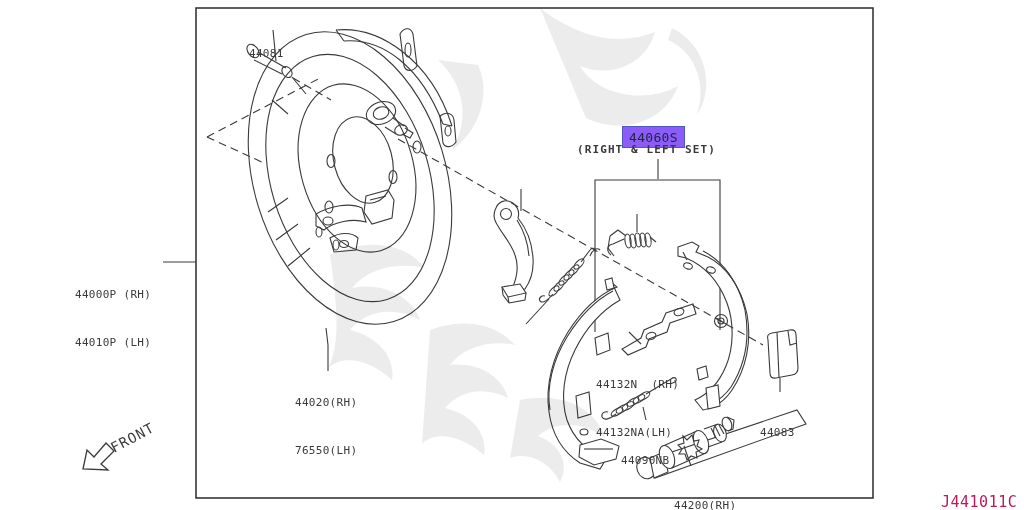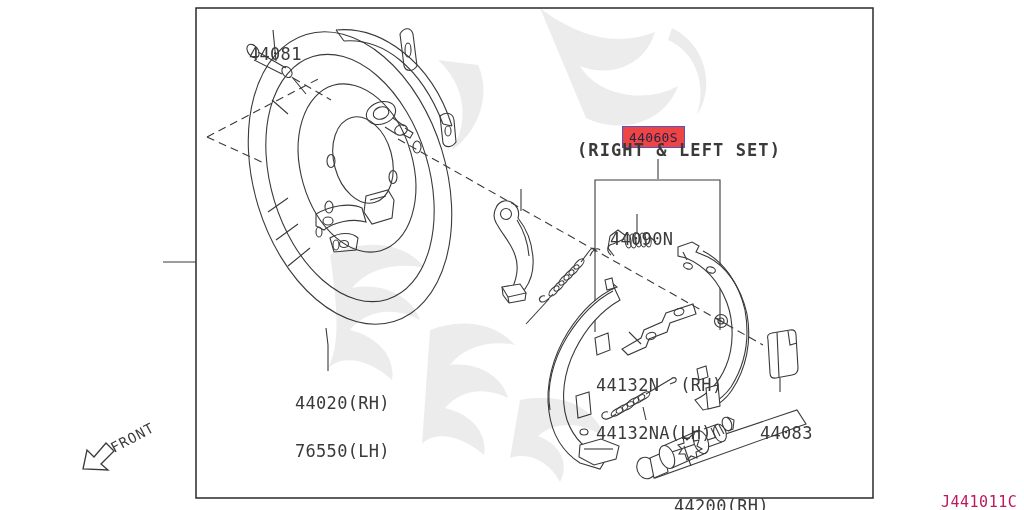--- a/index.html
+++ b/index.html
@@ -1,24 +1,24 @@
 <!DOCTYPE html>
 <html><head>
 <meta charset="utf-8">
 <style>
   html,body{margin:0;padding:0;background:#fff;}
   #stage{position:relative;width:1024px;height:510px;background:#fff;overflow:hidden;
          font-family:"DejaVu Sans Mono","Liberation Mono",monospace;}
   svg{position:absolute;left:0;top:0;}
-  .lbl{position:absolute;font-size:17px;line-height:16px;color:#3a3a3a;
+  .lbl{position:absolute;font-size:11px;line-height:16px;color:#3a3a3a;
        letter-spacing:.3px;white-space:pre;}
   .lbl div{pointer-events:auto;}
   #shoe-set-note{letter-spacing:1.1px;font-weight:bold;}
   #shoe-set-hl{position:absolute;left:622px;top:126px;width:61px;height:20px;
-       background:#ef4444;border:1px solid #5156c6;display:flex;align-items:center;
+       background:#8b5cf6;border:1px solid #5156c6;display:flex;align-items:center;
        justify-content:center;color:#22254a;font-size:13px;letter-spacing:.3px;}
   #jcode{position:absolute;left:941px;top:493px;font-size:15px;color:#be185d;letter-spacing:.5px;}
   .wm{mix-blend-mode:multiply;}
 </style>
 </head>
 <body>
 
 <div id="stage">
 
 <svg width="1024" height="510" viewBox="0 0 1024 510">
@@ -195,40 +195,44 @@
     <path d="M330,255 C365,238 405,242 425,268 C398,262 368,268 352,288 C382,282 412,296 420,320 C394,306 366,310 350,330 C376,336 396,356 392,380 C370,360 344,354 328,368 C340,345 338,310 330,255 Z"></path>
     <path d="M430,330 C460,318 495,322 515,345 C492,340 465,346 450,365 C478,362 502,376 508,398 C485,386 460,390 445,408 C470,414 488,432 484,455 C462,436 436,430 422,444 Z"></path>
     <path d="M520,400 C560,392 595,406 605,438 C585,422 556,420 538,436 C560,444 570,464 560,482 C548,460 528,452 510,458 Z"></path>
   </g>
 </svg>
 
 <div class="lbl" style="left:249px;top:14px">
   <div>44081</div>
 </div>
 
+<div class="lbl" style="left:75px;top:255px">
+  <div>44000P (RH)</div>
+  <div>44010P (LH)</div>
+</div>
 
 <div class="lbl" style="left:295px;top:363px">
   <div>44020(RH)</div>
   <div>76550(LH)</div>
 </div>
 
 
 <div id="shoe-set-hl">44060S</div>
 <div class="lbl" id="shoe-set-note" style="left:577px;top:142px">(RIGHT &amp; LEFT SET)</div>
 
-<div class="lbl" style="left:610px;top:199px">
-  <div>44090N</div>
-</div>
 
 
 <div class="lbl" style="left:596px;top:345px">
   <div>44132N  (RH)</div>
   <div>44132NA(LH)</div>
 </div>
 
+<div class="lbl" style="left:621px;top:421px">
+  <div>44090NB</div>
+</div>
 
 <div class="lbl" style="left:760px;top:393px">
   <div>44083</div>
 </div>
 
 <div class="lbl" style="left:674px;top:466px">
   <div>44200(RH)</div>
   
 </div>
 

